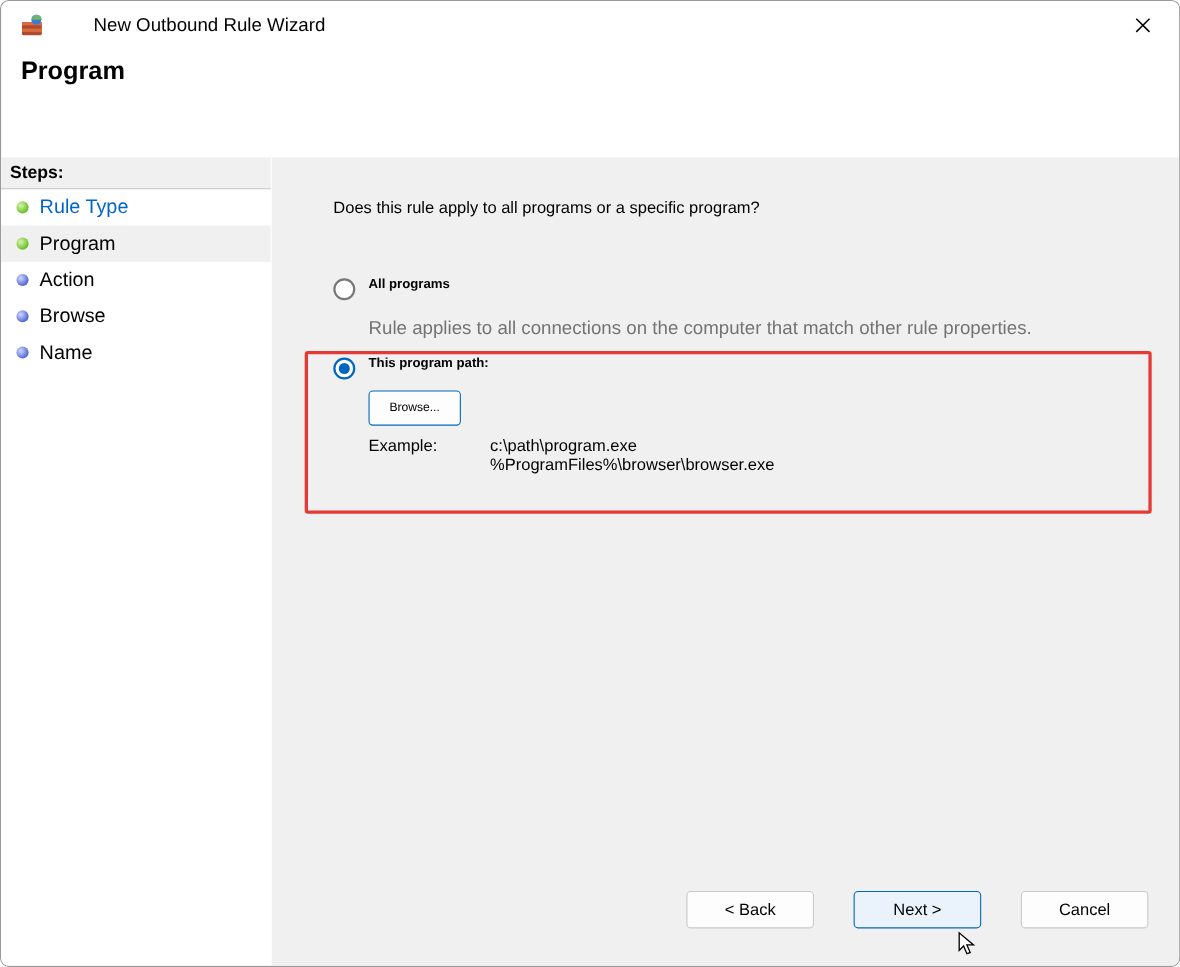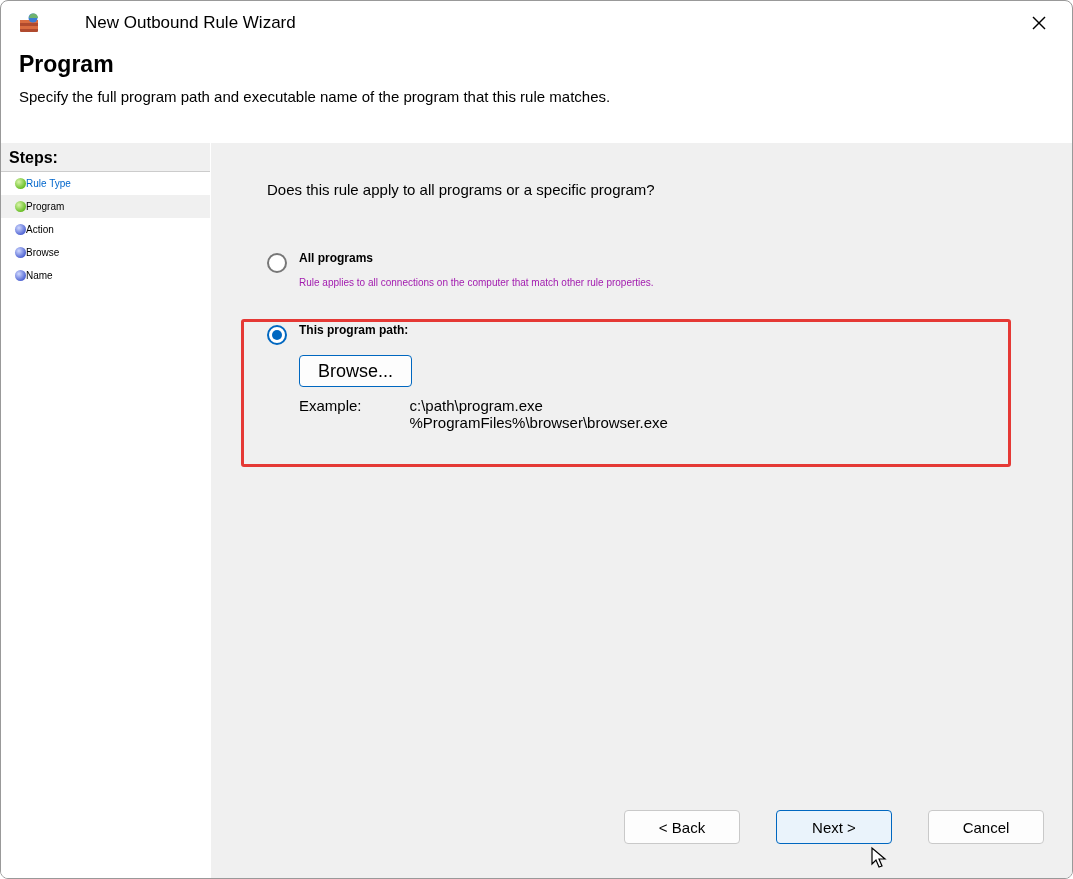--- a/index.html
+++ b/index.html
@@ -58,41 +58,41 @@
   
   .content-wrap {
     position: absolute;
     top: 142px;
     left: 0; right: 0; bottom: 0;
     display: flex;
   }
 
   
   .sidebar {
-    width: 210px;
+    width: 246px;
     background: #fff;
     border-right: 1px solid #ffffff;
   }
   .sidebar .steps-header {
     font-weight: 700;
     font-size: 16px;
     padding: 6px 8px 4px 8px;
     border-bottom: 1px solid #ccc;
     background: #f0f0f0;
   }
   .sidebar ul {
     list-style: none;
     margin: 0; padding: 0;
   }
   .sidebar li {
     display: flex;
     align-items: center;
-    gap: 0;
+    gap: 10px;
     padding: 6px 10px 6px 14px;
-    font-size: 10px;
+    font-size: 18px;
     cursor: default;
   }
   .sidebar li.current { background: #f0f0f0; }
   .sidebar li .bullet {
     width: 11px; height: 11px; border-radius: 50%;
     flex: 0 0 11px;
   }
   .bullet.done { background: radial-gradient(circle at 35% 35%, #d8f5a8, #6bbf2a 70%); }
   .bullet.pending { background: radial-gradient(circle at 35% 35%, #cfd8ff, #5468d4 70%); }
   .sidebar li.link a { color: #0066cc; text-decoration: none; }
@@ -141,23 +141,23 @@
     position: absolute;
     left: 3px; top: 3px; right: 3px; bottom: 3px;
     background: #0067c0;
     border-radius: 50%;
   }
   .opt-label {
     font-weight: 700;
     font-size: 12px;
   }
   .opt-desc {
-    margin: 4px 0 0 32px;
-    font-size: 10px;
-    color: #a21caf;
+    margin: 16px 0 0 32px;
+    font-size: 17px;
+    color: #737373;
   }
 
   .highlight-box {
     position: absolute;
     left: 30px;
     top: 176px;
     width: 770px;
     height: 148px;
     border: 3px solid #e53935;
     border-radius: 3px;
@@ -179,21 +179,21 @@
     font-family: inherit;
     font-size: 15px;
   }
   .browse-btn {
     height: 32px;
     padding: 0 18px;
     border: 1px solid #0067c0;
     border-radius: 4px;
     background: #fdfdfd;
     font-family: inherit;
-    font-size: 18px;
+    font-size: 11px;
     cursor: default;
   }
   .example-row {
     margin: 10px 0 0 32px;
     display: flex;
     gap: 48px;
     font-size: 15px;
   }
   .example-row .ex-vals { white-space: pre-line; }
 
@@ -246,21 +246,20 @@
   <span class="close">
     <svg viewBox="0 0 14 14">
       <line x1="1" y1="1" x2="13" y2="13" stroke="#000" stroke-width="1.4"></line>
       <line x1="13" y1="1" x2="1" y2="13" stroke="#000" stroke-width="1.4"></line>
     </svg>
   </span>
 </div>
 
 <div class="header">
   <h1>Program</h1>
-  <p>Specify the full program path and executable name of the program that this rule matches.</p>
 </div>
 
 <div class="content-wrap">
 
   <div class="sidebar">
     <div class="steps-header">Steps:</div>
     <ul>
       <li class="link">
         <span class="bullet done"></span>
         <a href="#">Rule Type</a>

